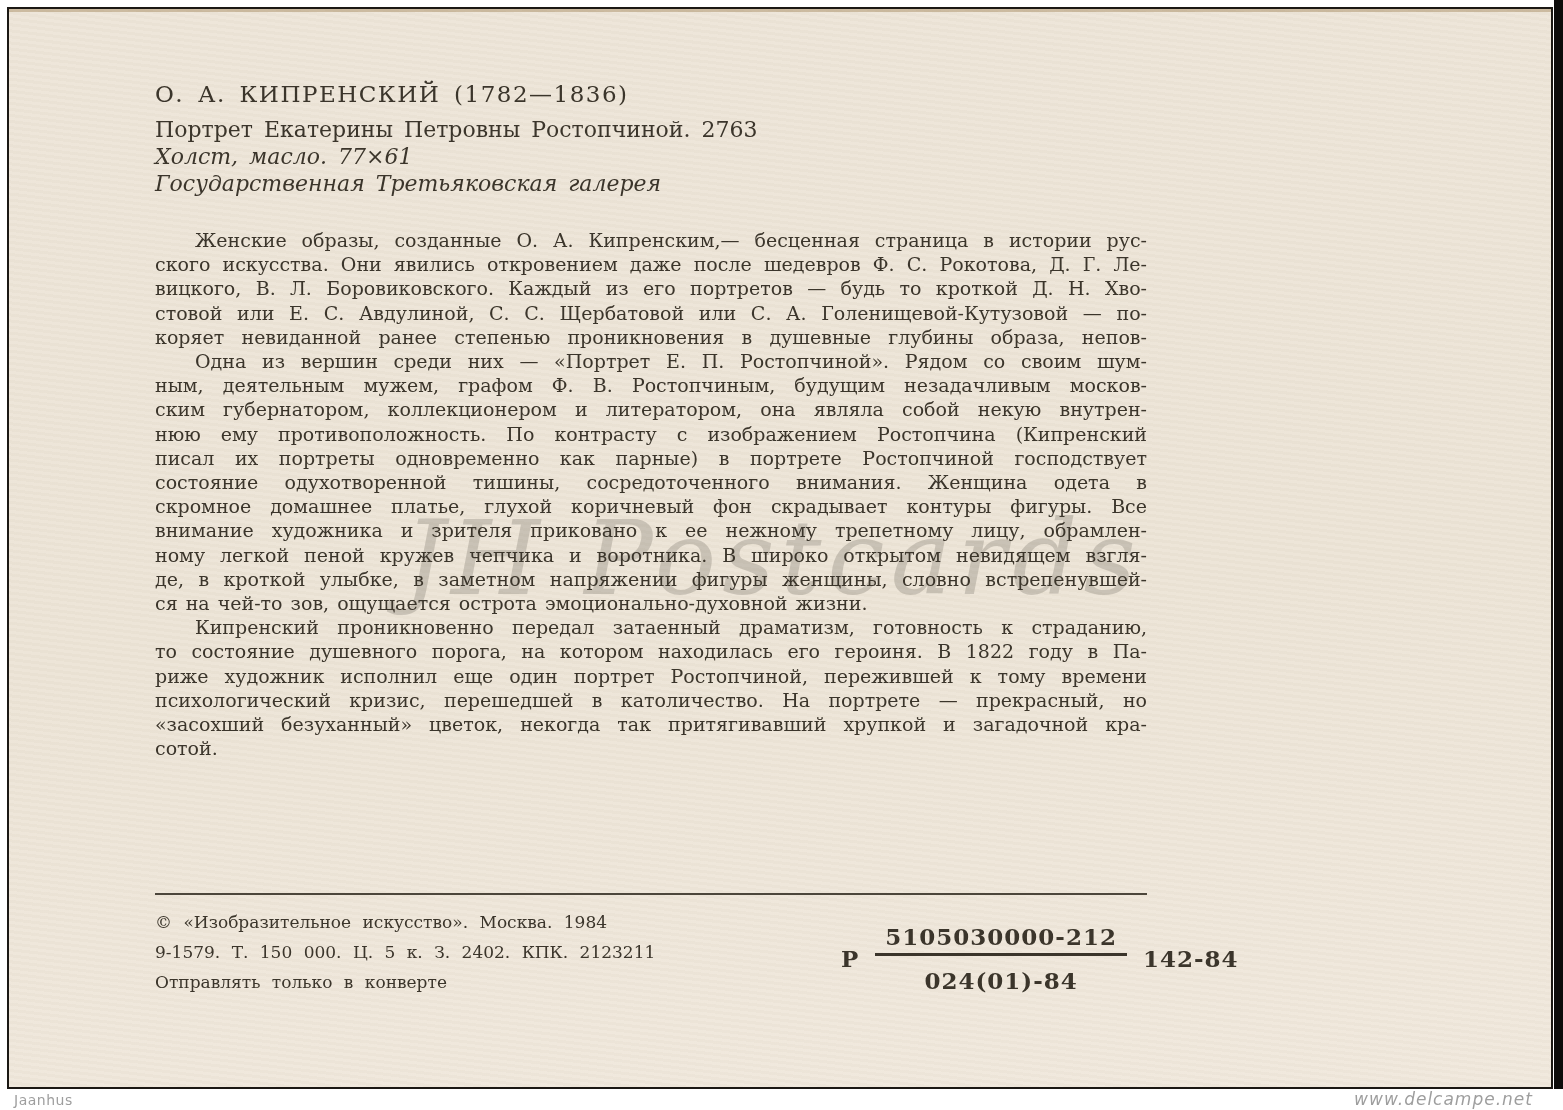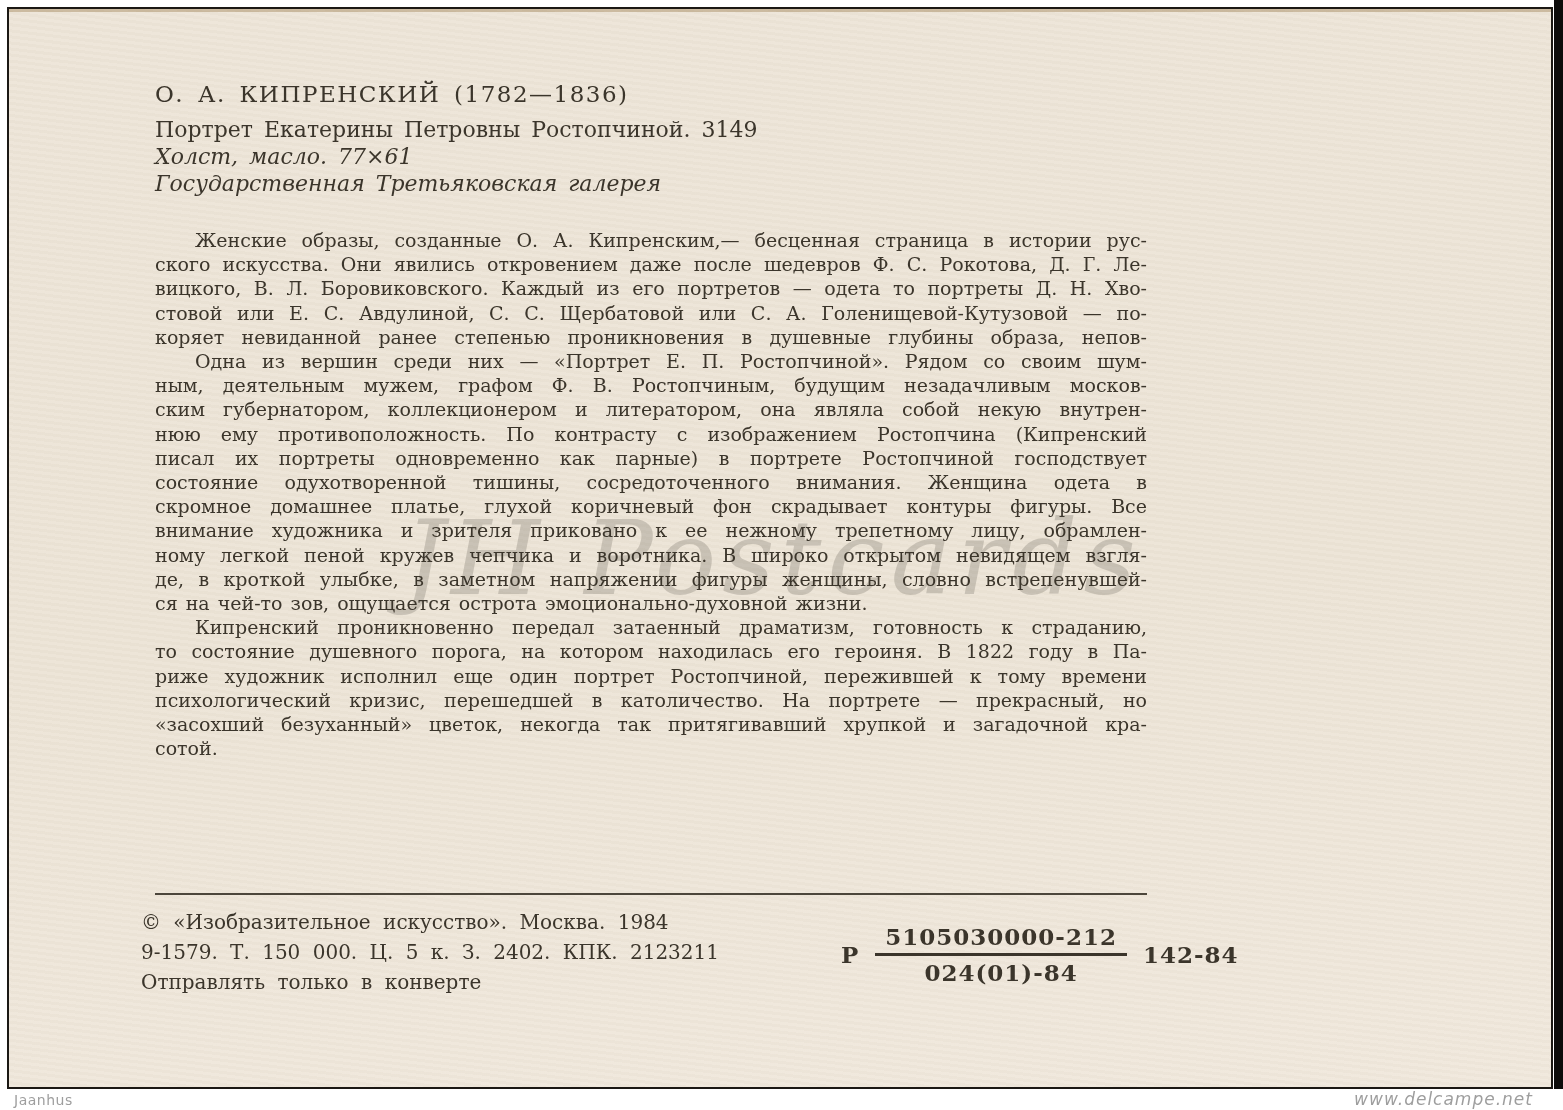--- a/index.html
+++ b/index.html
@@ -52,33 +52,33 @@
     color: rgba(118,112,102,0.30);
     white-space: nowrap; z-index: 1; pointer-events: none;
   }
 
   
   .rule {
     position: absolute; left: 146px; top: 884px;
     width: 992px; height: 2px; background: #4c463b; z-index: 2;
   }
   .imprint {
-    position: absolute; left: 132px; top: 898px;
-    font-size: 20px; line-height: 30px; word-spacing: 6px;
+    position: absolute; left: 146px; top: 898px;
+    font-size: 17px; line-height: 30px; word-spacing: 6px;
     color: #3b352b; z-index: 2;
   }
   .index-block {
     position: absolute; left: 832px; top: 914px;
     display: flex; align-items: center; gap: 16px;
     font-size: 23px; font-weight: bold; letter-spacing: 1px;
     color: #3b352b; z-index: 2;
   }
   .fraction { display: flex; flex-direction: column; align-items: center; justify-content: space-between; }
   .fraction .num { padding: 0 10px 3px; border-bottom: 3px solid #3b352b; }
-  .fraction .den { padding-top: 3px; }
+  .fraction .den { padding-top: 11px; }
 
   
   .scan-strip {
     position: absolute; left: 0; top: 1089px;
     width: 1563px; height: 28px; background: #ffffff;
     font-family: "DejaVu Sans", sans-serif; color: #9e9e9e;
   }
   .seller { position: absolute; left: 14px; top: 3px; font-size: 14px; letter-spacing: 0.5px; }
   .site   { position: absolute; right: 30px; top: 0px; font-size: 17px; letter-spacing: 1px; font-style: italic; }
 </style>
@@ -86,29 +86,29 @@
 <body>
 
 <div class="page">
 
   <div class="card">
 
     <div class="watermark">JH Postcards</div>
 
     <div class="caption">
       <div class="artist">О. А. КИПРЕНСКИЙ (1782—1836)</div>
-      <div class="cline">Портрет Екатерины Петровны Ростопчиной. 3149</div>
+      <div class="cline">Портрет Екатерины Петровны Ростопчиной. 2763</div>
       <div class="cline italic">Холст, масло. 77×61</div>
       <div class="cline italic">Государственная Третьяковская галерея</div>
     </div>
 
     <div class="body-text">
         <div class="line first">Женские образы, созданные О. А. Кипренским,— бесценная страница в истории рус-</div>
         <div class="line">ского искусства. Они явились откровением даже после шедевров Ф. С. Рокотова, Д. Г. Ле-</div>
-        <div class="line">вицкого, В. Л. Боровиковского. Каждый из его портретов — одета то портреты Д. Н. Хво-</div>
+        <div class="line">вицкого, В. Л. Боровиковского. Каждый из его портретов — будь то кроткой Д. Н. Хво-</div>
         <div class="line">стовой или Е. С. Авдулиной, С. С. Щербатовой или С. А. Голенищевой-Кутузовой — по-</div>
         <div class="line">коряет невиданной ранее степенью проникновения в душевные глубины образа, непов-</div>
         <div class="line first">Одна из вершин среди них — «Портрет Е. П. Ростопчиной». Рядом со своим шум-</div>
         <div class="line">ным, деятельным мужем, графом Ф. В. Ростопчиным, будущим незадачливым москов-</div>
         <div class="line">ским губернатором, коллекционером и литератором, она являла собой некую внутрен-</div>
         <div class="line">нюю ему противоположность. По контрасту с изображением Ростопчина (Кипренский</div>
         <div class="line">писал их портреты одновременно как парные) в портрете Ростопчиной господствует</div>
         <div class="line">состояние одухотворенной тишины, сосредоточенного внимания. Женщина одета в</div>
         <div class="line">скромное домашнее платье, глухой коричневый фон скрадывает контуры фигуры. Все</div>
         <div class="line">внимание художника и зрителя приковано к ее нежному трепетному лицу, обрамлен-</div>

